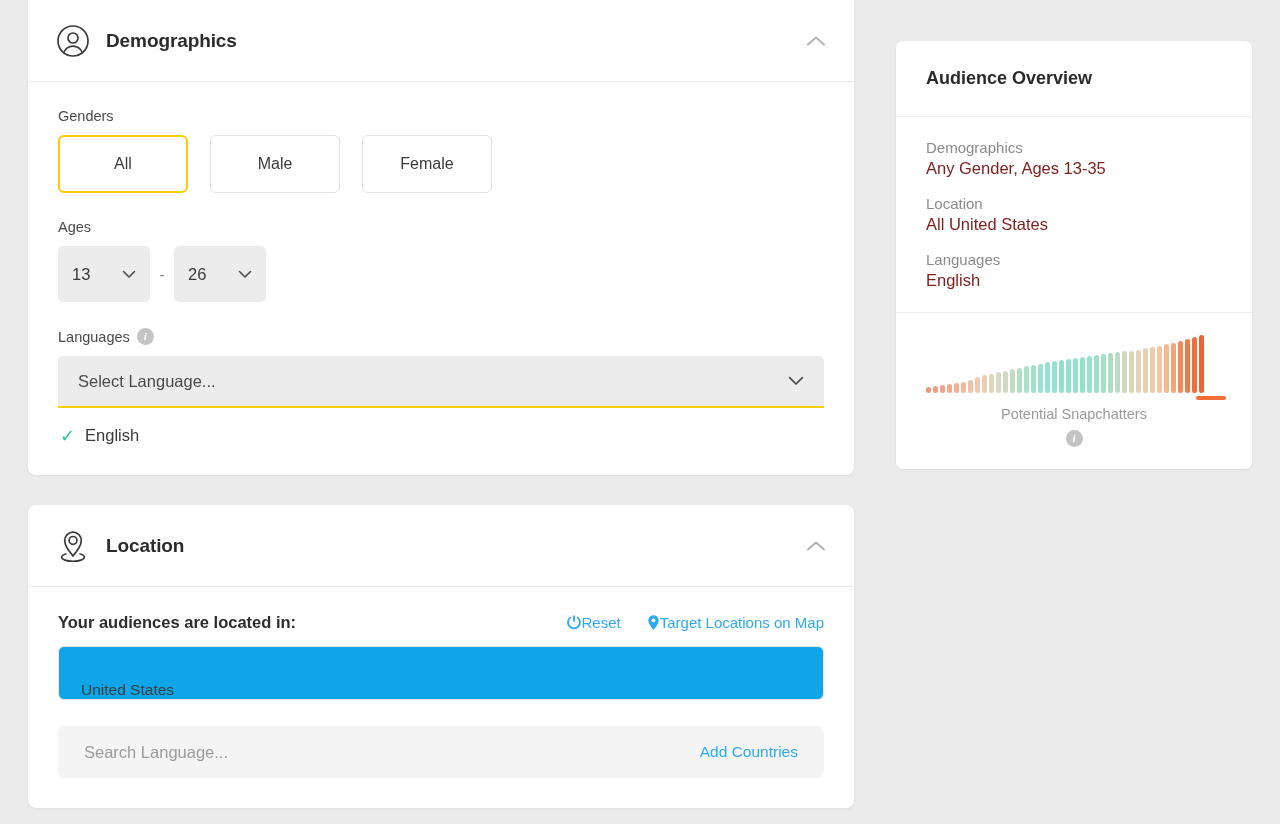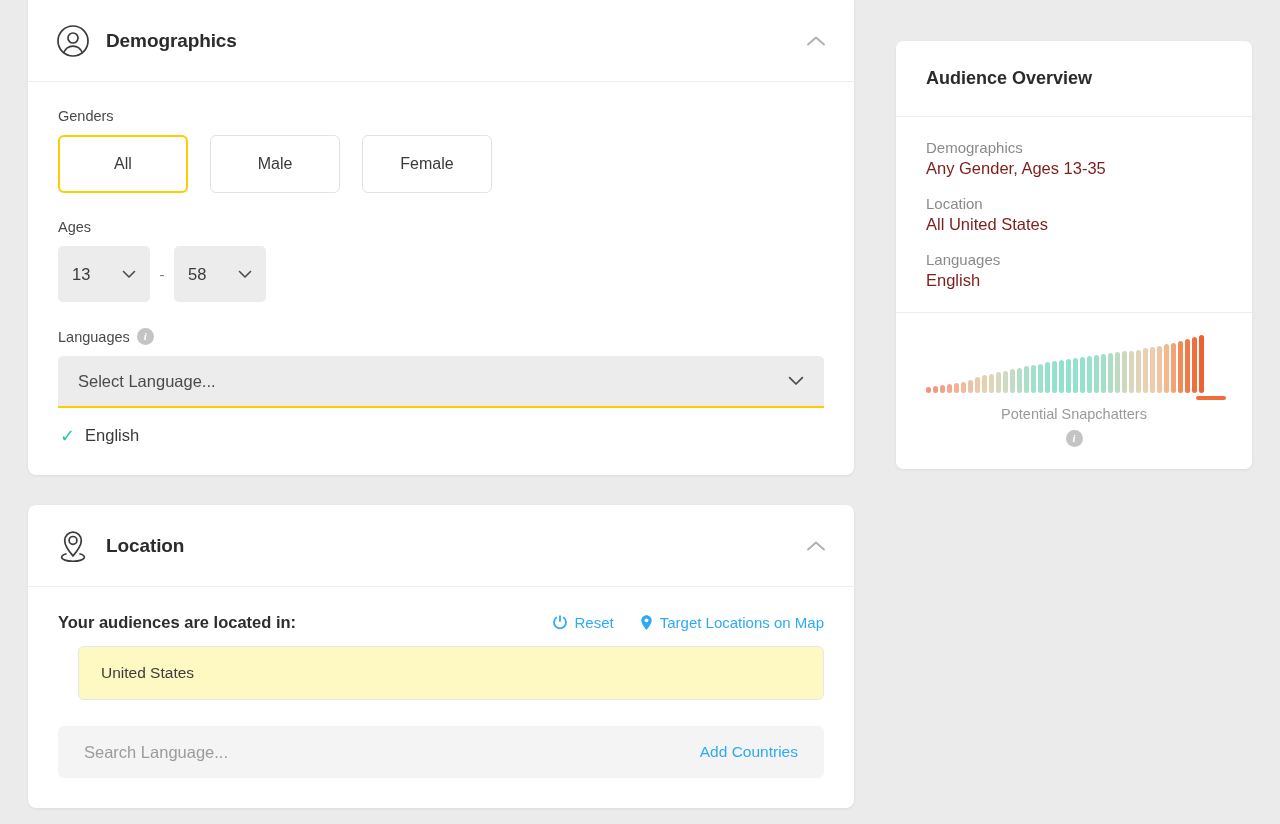--- a/index.html
+++ b/index.html
@@ -157,36 +157,34 @@
   .loc-topline {
     display: flex; align-items: center;
     margin-bottom: 14px;
   }
   .loc-topline .lead {
     font-size: 16.5px; font-weight: 700; color: #2d2d2d;
     flex: 1;
   }
   .link-action {
     display: inline-flex; align-items: flex-start;
-    gap: 7px;
     color: #2eaaf5;
     font-size: 15px;
     cursor: pointer;
     margin-left: 26px;
     white-space: nowrap;
   }
   .loc-box {
     border: 1px solid #e6e6e6;
     border-radius: 6px;
     min-height: 54px;
-    display: flex; align-items: center;
+    display: flex; align-items: flex-end;
     padding: 0 22px;
     margin-bottom: 26px;
-    background: #fef9c3;
-    margin-left: 20px;
+    background: #0ea5e9;
   }
   .loc-box .chip-text { font-size: 15.5px; color: #3c3c3c; }
   .search-row {
     background: #f4f4f5;
     border-radius: 6px;
     height: 52px;
     display: flex; align-items: center;
     padding: 0 26px;
   }
   .search-row .ph { flex: 1; font-size: 16.5px; color: #9b9b9b; }
@@ -288,21 +286,21 @@
         </div>
         <div class="ages-row">
           <div class="age-select">
             <span class="val">13</span>
             <svg width="14" height="9" viewBox="0 0 14 9" fill="none">
               <path d="M1.5 1.5L7 7L12.5 1.5" stroke="#4a4a4a" stroke-width="1.6" stroke-linecap="round" stroke-linejoin="round"></path>
             </svg>
           </div>
           <span class="age-dash">-</span>
           <div class="age-select">
-            <span class="val">58</span>
+            <span class="val">26</span>
             <svg width="14" height="9" viewBox="0 0 14 9" fill="none">
               <path d="M1.5 1.5L7 7L12.5 1.5" stroke="#4a4a4a" stroke-width="1.6" stroke-linecap="round" stroke-linejoin="round"></path>
             </svg>
           </div>
         </div>
 
         <div class="field-label">
           <span>Languages</span>
           <span class="info-dot">i</span>
         </div>

